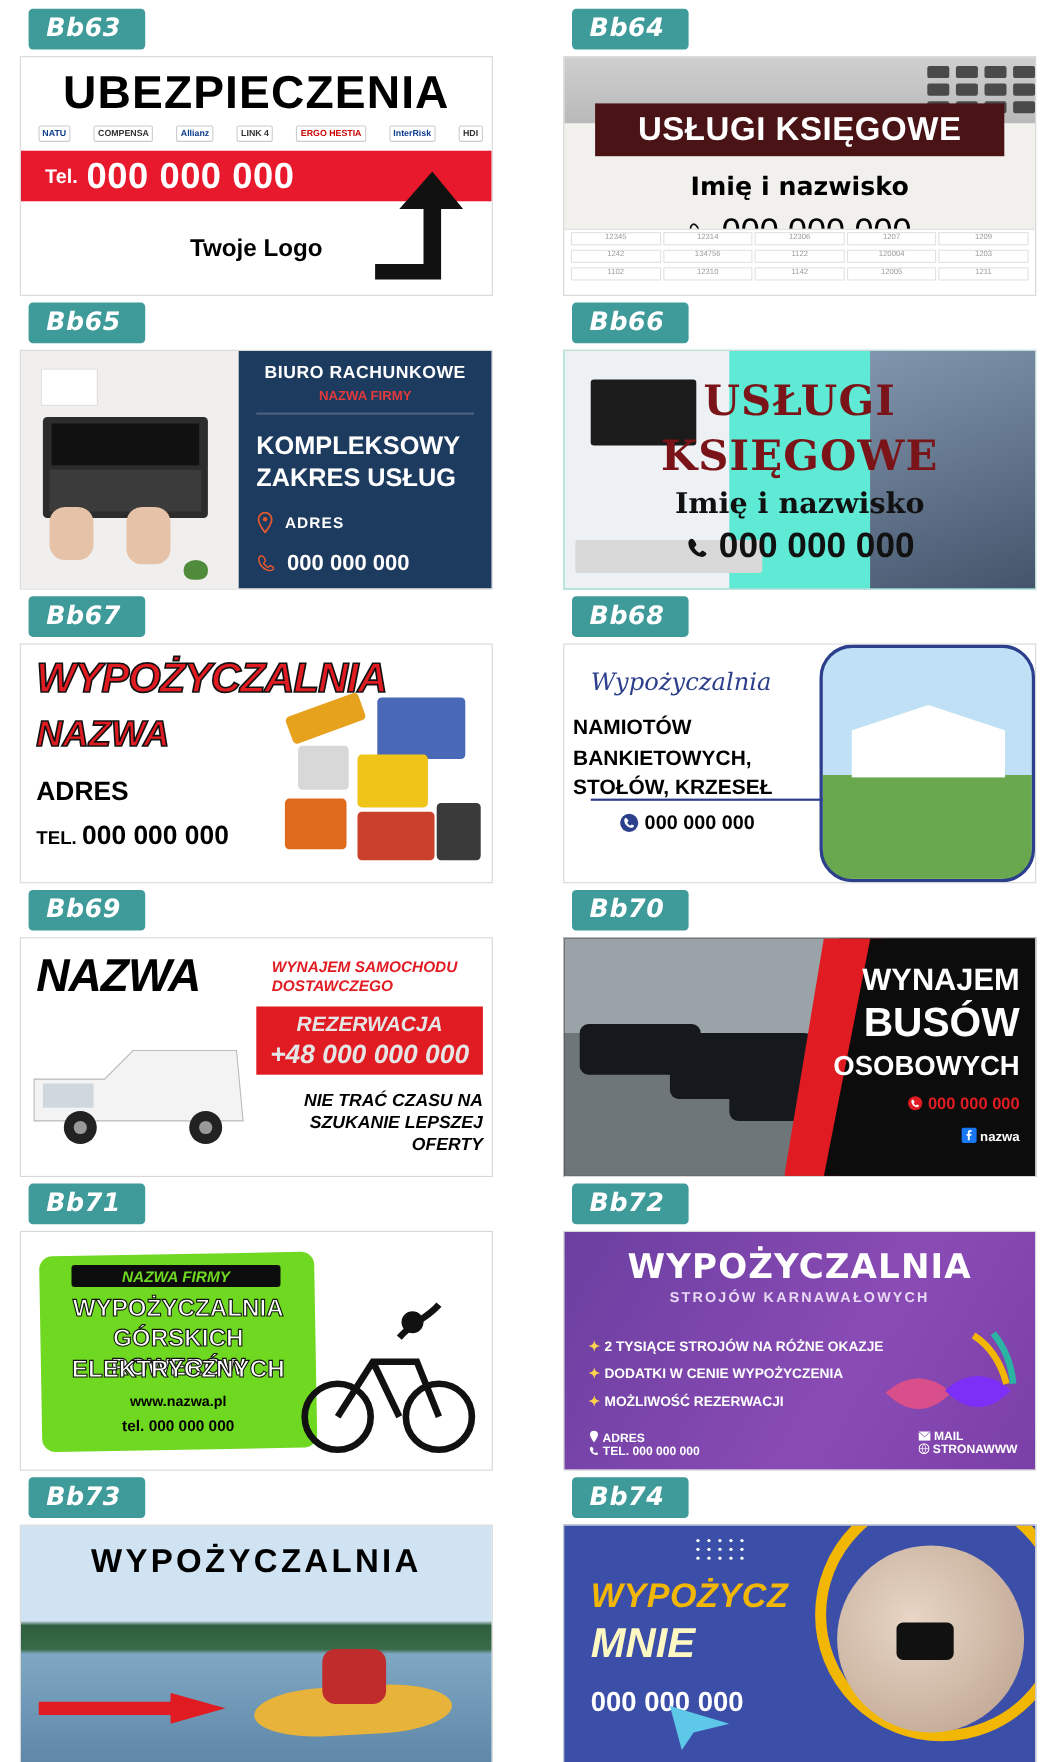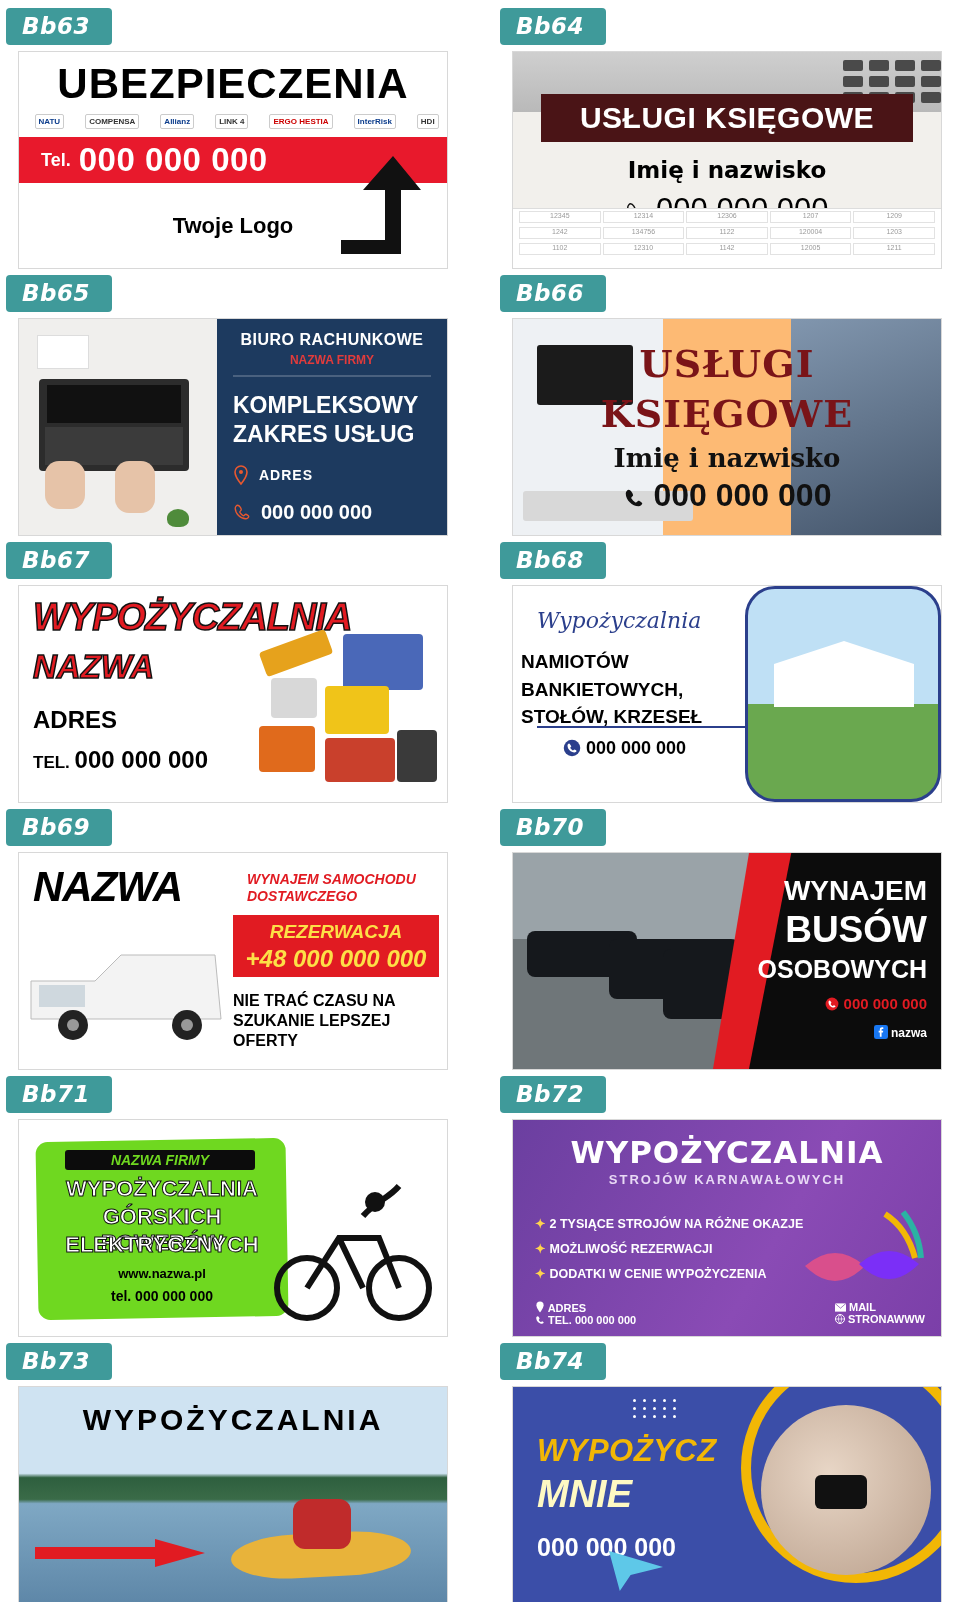--- a/index.html
+++ b/index.html
@@ -24,21 +24,21 @@
   .cell { position: relative; }
   .tag {
     display: inline-block;
     background: #3f9a9a;
     color: #ffffff;
     font-weight: bold;
     font-size: 23px;
     font-style: italic;
     padding: 5px 22px 6px 16px;
     border-radius: 4px;
-    margin-left: 6px;
+    margin-left: 26px;
     letter-spacing: 0.5px;
     font-family: "DejaVu Sans", sans-serif;
   }
   .card {
     margin-top: 6px;
     margin-left: 18px;
     width: 430px;
     height: 218px;
     border: 1px solid #d8d8d8;
     overflow: hidden;
@@ -88,21 +88,21 @@
   .b65 .hdr { background:#1d3a5f; text-align:center;}
   .b65 .h1 { font-size:16px; font-weight:bold; letter-spacing:0.5px; }
   .b65 .h2 { font-size:12px; font-weight:bold; color:#e23b3b; margin-top:4px; }
   .b65 .hr { height:2px; background:#ffffff33; margin:8px 0 14px; }
   .b65 .big { font-size:23px; font-weight:bold; line-height:1.25; }
   .b65 .lrow { display:flex; align-items:center; gap:10px; margin-top:16px; }
   .b65 .lrow .txt { font-size:14px; font-weight:bold; letter-spacing:1px;}
   .b65 .lrow .num { font-size:20px; font-weight:bold;}
 
   
-  .b66 { background:#fdba74; position:relative; }
+  .b66 { background:#5eead4; position:relative; }
   .b66 .shirt { position:absolute; right:0; top:0; width:150px; height:100%; background:linear-gradient(160deg,#7d93ad,#5d7governing); background:linear-gradient(160deg,#8196ae,#4e6party); background:linear-gradient(160deg,#8196ae,#44556b);}
   .b66 .deskL { position:absolute; left:0; top:0; width:150px; height:100%; background:#eef1f4;}
   .b66 .mon { position:absolute; left:24px; top:26px; width:96px; height:60px; background:#1b1b1b; border-radius:3px;}
   .b66 .kbd { position:absolute; left:10px; bottom:14px; width:170px; height:30px; background:#d8d8d8; border-radius:3px;}
   .b66 .t1 { position:absolute; top:22px; left:0; right:0; text-align:center; font-size:38px; font-weight:bold; color:#7a1418; letter-spacing:1px; font-family:"DejaVu Serif", serif;}
   .b66 .t2 { position:absolute; top:72px; left:0; right:0; text-align:center; font-size:38px; font-weight:bold; color:#7a1418; letter-spacing:1px; font-family:"DejaVu Serif", serif;}
   .b66 .t3 { position:absolute; top:124px; left:0; right:0; text-align:center; font-size:26px; font-weight:bold; color:#111; font-family:"DejaVu Serif", serif;}
   .b66 .t4 { position:absolute; top:158px; left:0; right:0; text-align:center; font-size:32px; font-weight:bold; color:#111;}
 
   
@@ -121,24 +121,24 @@
   .b68 .t2 { position:absolute; top:62px; left:8px; font-size:19px; font-weight:bold; line-height:1.45; width:250px;}
   .b68 .line { position:absolute; top:140px; left:24px; width:215px; height:2px; background:#2b3f8c;}
   .b68 .ph { position:absolute; top:152px; left:50px; font-size:18px; font-weight:bold;}
   .b68 .img { position:absolute; right:0; top:0; width:196px; height:100%; border-radius:0 0 0 0; border:3px solid #2b3f8c; border-radius:30px; overflow:hidden; background:linear-gradient(#bfe0f5 55%, #6aa84f 55%);}
   .b68 .tent { position:absolute; left:26px; top:52px; width:140px; height:66px; background:#fff; clip-path:polygon(0% 35%,50% 0%,100% 35%,100% 100%,0% 100%); }
 
   
   .b69 { background:#fff; position:relative; }
   .b69 .t1 { position:absolute; top:10px; left:14px; font-size:42px; font-weight:bold; font-style:italic; letter-spacing:-1px;}
   .b69 .t2 { position:absolute; top:18px; left:228px; font-size:14px; font-weight:bold; font-style:italic; color:#e11b22; line-height:1.2; width:200px;}
-  .b69 .redbox { position:absolute; top:62px; left:214px; right:8px; height:62px; background:#e11b22; color:#fde047; font-style:italic; font-weight:bold; text-align:center; padding-top:6px;}
+  .b69 .redbox { position:absolute; top:62px; left:214px; right:8px; height:62px; background:#e11b22; color:#e5e5e5; font-style:italic; font-weight:bold; text-align:center; padding-top:6px;}
   .b69 .redbox .a { font-size:19px;}
   .b69 .redbox .b { font-size:24px; margin-top:2px;}
-  .b69 .t3 { position:absolute; top:138px; left:214px; right:8px; font-size:16px; font-weight:bold; line-height:1.25; text-align:left;}
+  .b69 .t3 { position:absolute; top:138px; left:214px; right:8px; font-size:16px; font-weight:bold; font-style:italic; line-height:1.25; text-align:right;}
   .b69 .van { position:absolute; left:6px; bottom:18px; width:210px; height:110px;}
 
   
   .b70 { background:#0c0c0c; position:relative; }
   .b70 .photo { position:absolute; left:0; top:0; width:250px; height:100%; background:linear-gradient(#9aa3a8 40%, #6f7679 40%);}
   .b70 .car { position:absolute; border-radius:8px; background:#15181c;}
   .b70 .red { position:absolute; left:200px; top:0; width:90px; height:100%; background:#e11b22; clip-path:polygon(40% 0,100% 0,60% 100%,0% 100%);}
   .b70 .blk { position:absolute; left:236px; top:0; right:0; bottom:0; background:#0c0c0c; clip-path:polygon(22% 0,100% 0,100% 100%,0% 100%);}
   .b70 .t1 { position:absolute; right:14px; top:22px; color:#fff; font-size:28px; font-weight:bold; text-align:right;}
   .b70 .t2 { position:absolute; right:14px; top:56px; color:#fff; font-size:37px; font-weight:bold; text-align:right;}
@@ -442,22 +442,22 @@
       </div>
     </div>
 
     <div class="cell">
       <div class="tag">Bb72</div>
       <div class="card b72">
         <div class="t1">WYPOŻYCZALNIA</div>
         <div class="t2">STROJÓW KARNAWAŁOWYCH</div>
         <div class="bullets">
           <div><span class="y">✦</span><span>2 TYSIĄCE STROJÓW NA RÓŻNE OKAZJE</span></div>
+          <div><span class="y">✦</span><span>DODATKI W CENIE WYPOŻYCZENIA</span></div>
           <div><span class="y">✦</span><span>MOŻLIWOŚĆ REZERWACJI</span></div>
-          <div><span class="y">✦</span><span>DODATKI W CENIE WYPOŻYCZENIA</span></div>
         </div>
         <svg class="mask" viewBox="0 0 150 110">
           <path d="M20 60 q30 -26 60 0 q-30 30 -60 0z" fill="#d94f8c"></path>
           <path d="M74 58 q30 -26 60 0 q-30 30 -60 0z" fill="#7b2ff7"></path>
           <path d="M100 8 q22 14 30 44" stroke="#f2b705" stroke-width="6" fill="none"></path>
           <path d="M118 6 q16 20 18 46" stroke="#2bb3a3" stroke-width="6" fill="none"></path>
         </svg>
         <div class="foot">
           <div>
             <div>

